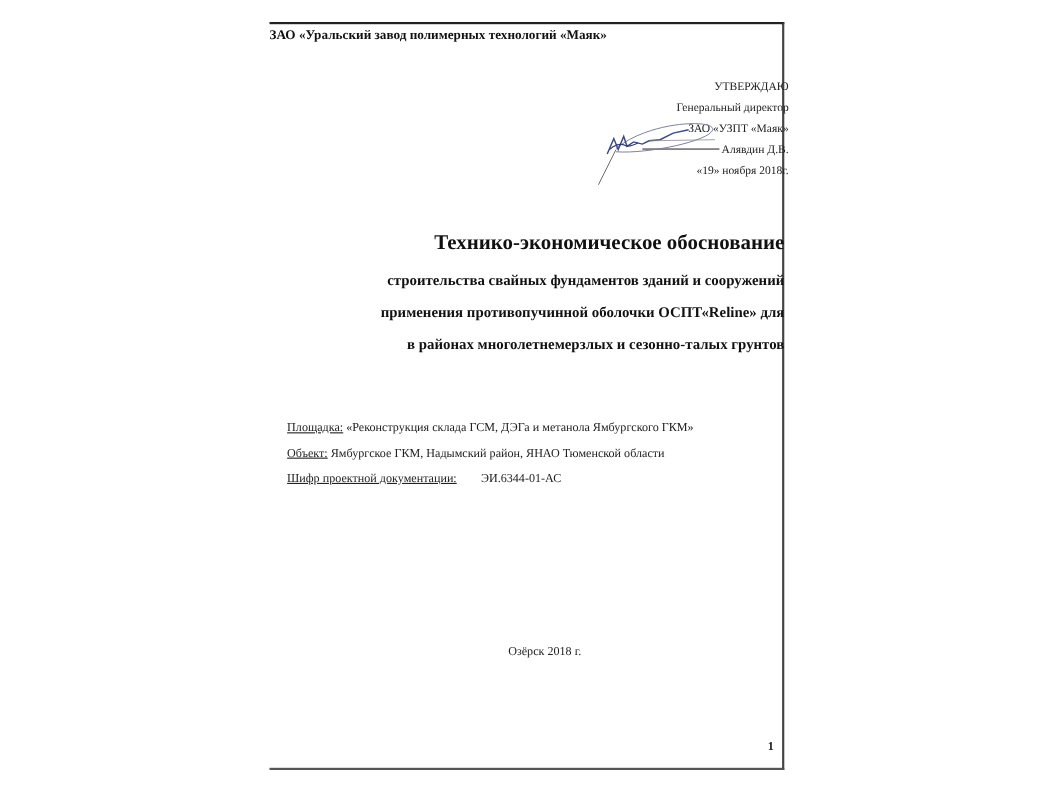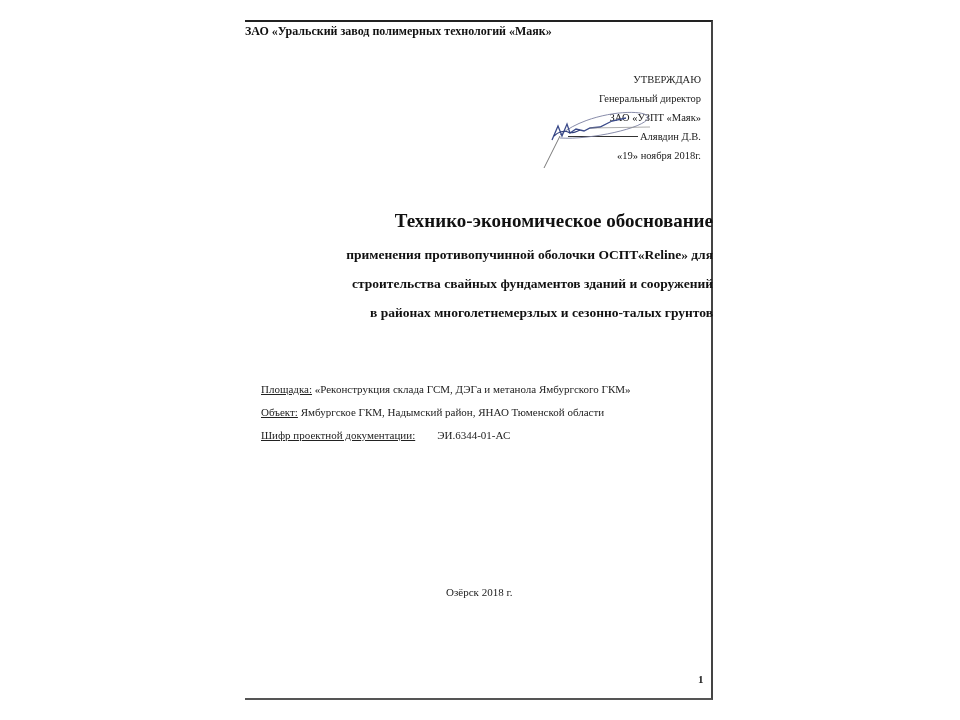--- a/index.html
+++ b/index.html
@@ -30,21 +30,21 @@
       position: absolute;
       left: 245px;
       width: 468px;
       top: 24px;
       text-align: left;
       font-weight: bold;
       font-size: 12px;
     }
     .approval {
       position: absolute;
-      right: 259px;
+      right: 243px;
       top: 70px;
       text-align: right;
       font-size: 10.5px;
       line-height: 19px;
       color: #222;
     }
     .approval .sign-line {
       display: inline-block;
       width: 70px;
       border-bottom: 1px solid #333;
@@ -86,21 +86,21 @@
     }
     .details .lbl {
       text-decoration: underline;
     }
     .details .gap {
       display: inline-block;
       width: 22px;
     }
     .place-date {
       position: absolute;
-      left: 446px;
+      left: 462px;
       top: 586px;
       font-size: 11px;
       color: #222;
     }
     .page-number {
       position: absolute;
       left: 698px;
       top: 673px;
       font-size: 11px;
       font-weight: bold;
@@ -125,22 +125,22 @@
 <svg class="signature" viewBox="0 0 140 70">
   <path d="M30 35 C 60 10, 120 8, 118 18 C 115 28, 60 40, 30 38" fill="none" stroke="#7a7fa0" stroke-width="0.9"></path>
   <path d="M22 40 l6 -14 l4 10 l5 -12 l3 9 l6 -4 l8 2 l6 -3 l10 -1 l12 -6 l14 -3" fill="none" stroke="#3a4a8a" stroke-width="1.3"></path>
   <path d="M24 36 c4 -4 10 -6 14 -4 c3 2 8 0 12 -2" fill="none" stroke="#2e3c7a" stroke-width="1.1"></path>
   <path d="M30 36 L 14 68" fill="none" stroke="#555" stroke-width="0.8"></path>
   <path d="M60 28 L 120 27" fill="none" stroke="#888" stroke-width="0.7"></path>
 </svg>
 
 <div class="title-block">
   <div class="main-title">Технико-экономическое обоснование</div>
+  <div class="sub-line">строительства свайных фундаментов зданий и сооружений</div>
   <div class="sub-line">применения противопучинной оболочки ОСПТ«Reline» для</div>
-  <div class="sub-line">строительства свайных фундаментов зданий и сооружений</div>
   <div class="sub-line">в районах многолетнемерзлых и сезонно-талых грунтов</div>
 </div>
 
 <div class="details">
   <div><span class="lbl">Площадка:</span><span> «Реконструкция склада ГСМ, ДЭГа и метанола Ямбургского ГКМ»</span></div>
   <div><span class="lbl">Объект:</span><span> Ямбургское  ГКМ, Надымский район, ЯНАО  Тюменской области</span></div>
   <div><span class="lbl">Шифр проектной документации:</span><span class="gap"></span><span>ЭИ.6344-01-АС</span></div>
 </div>
 
 <div class="place-date">Озёрск 2018 г.</div>

